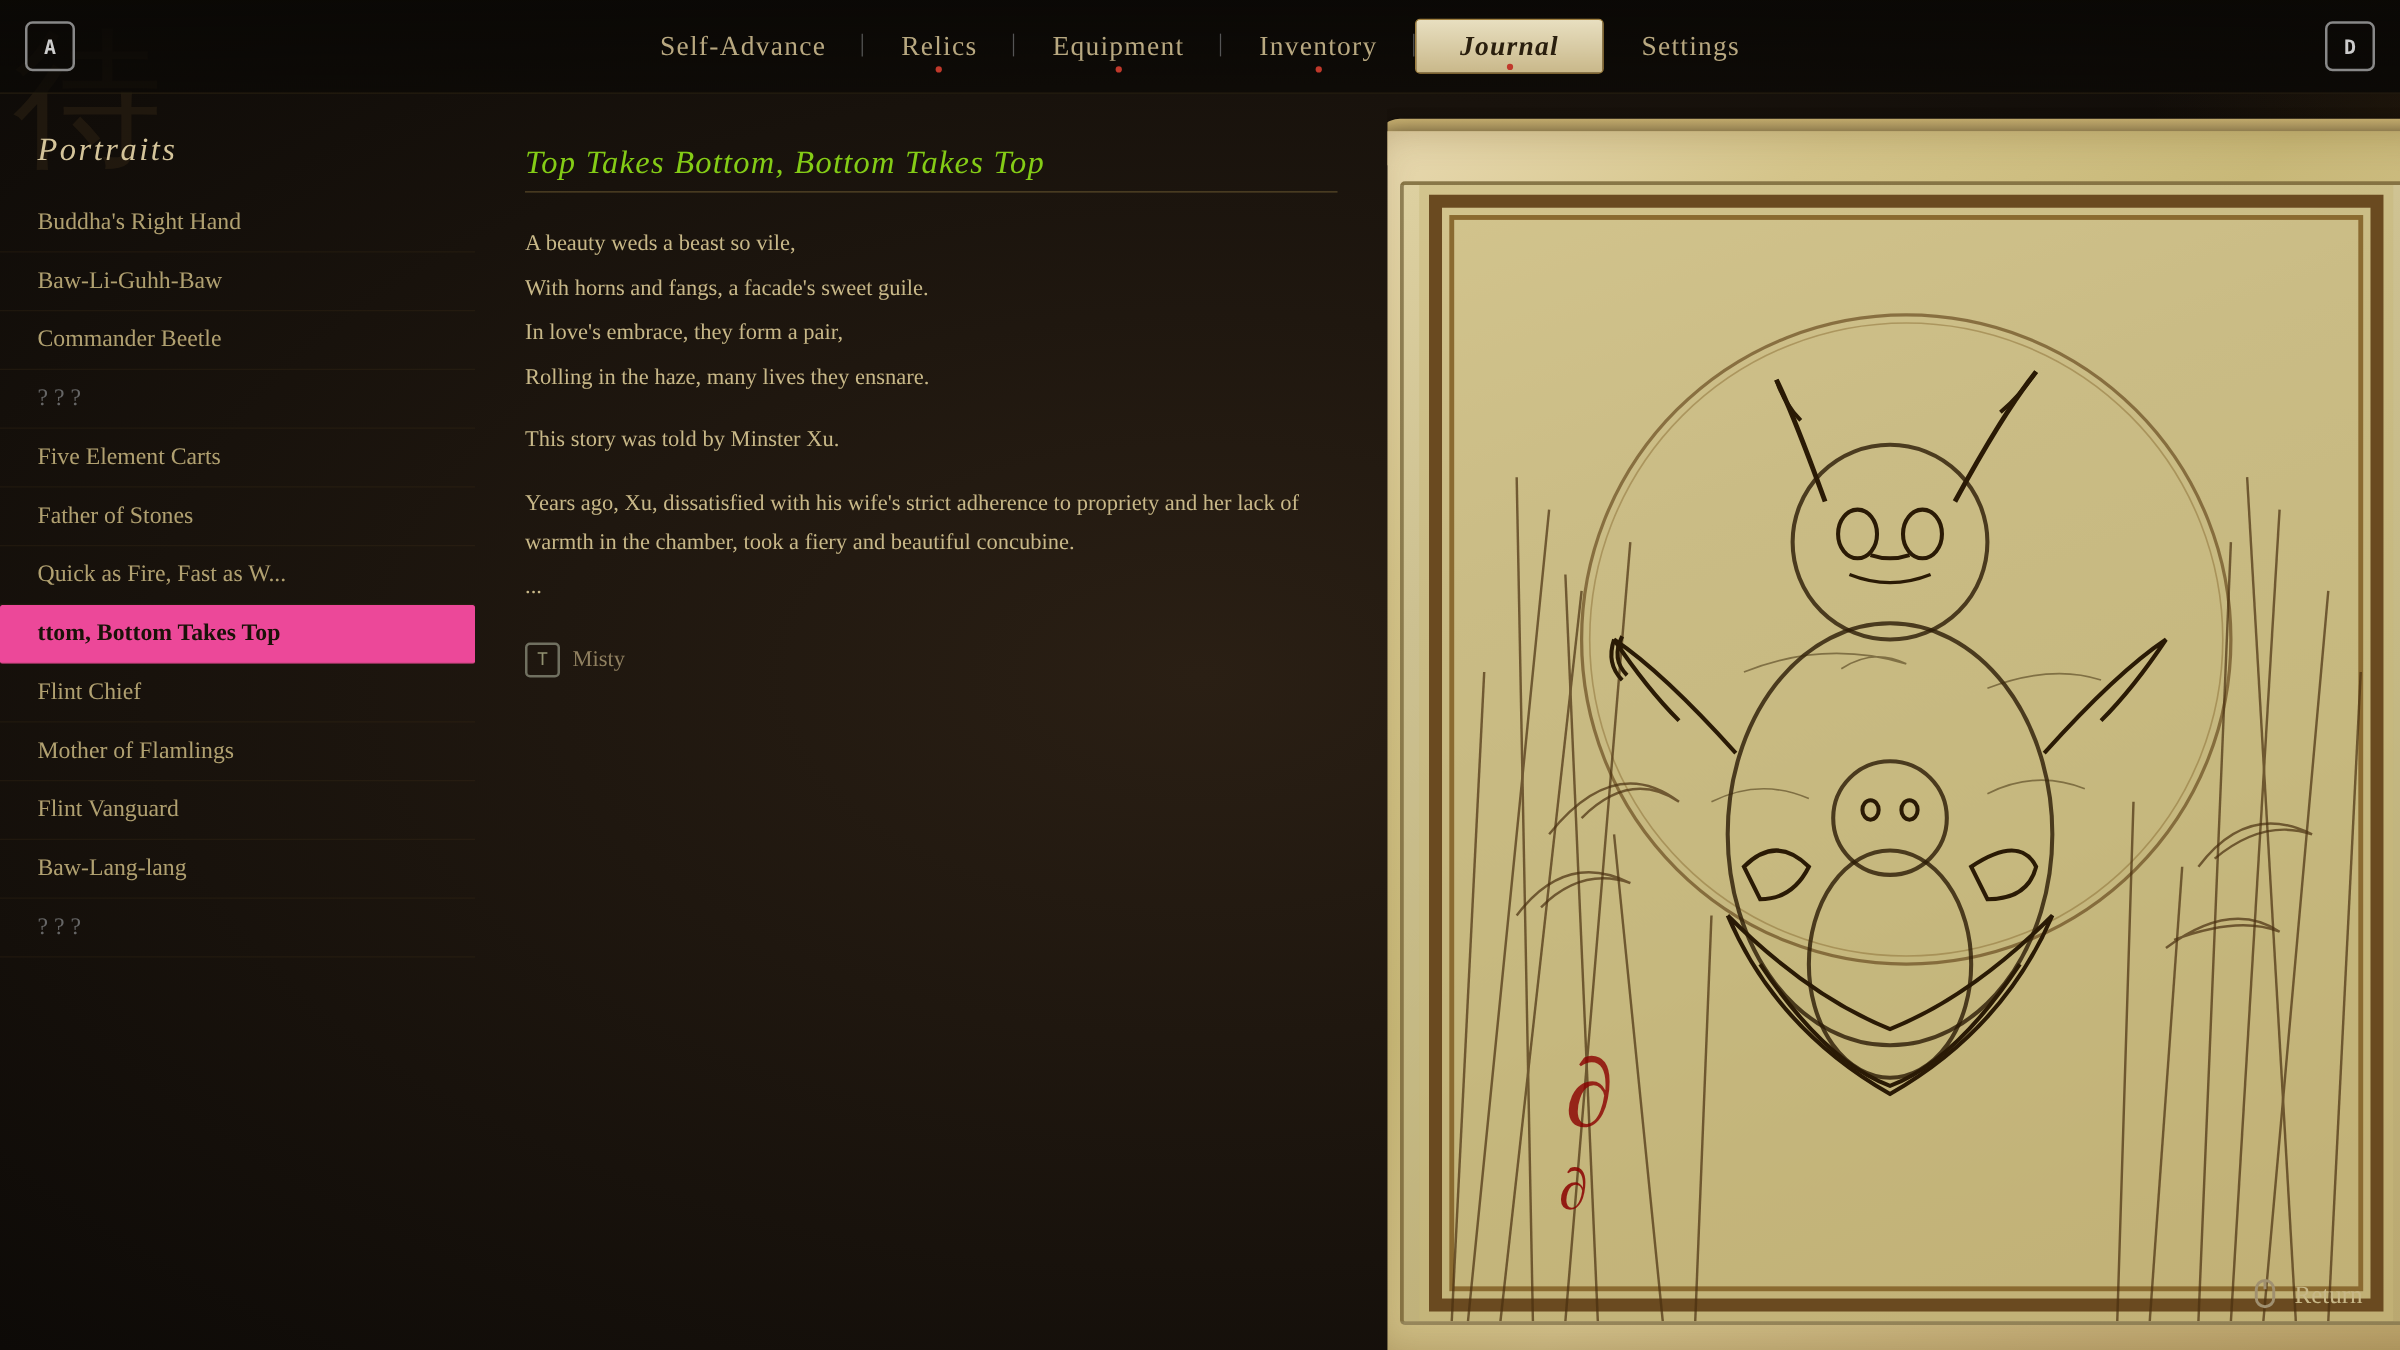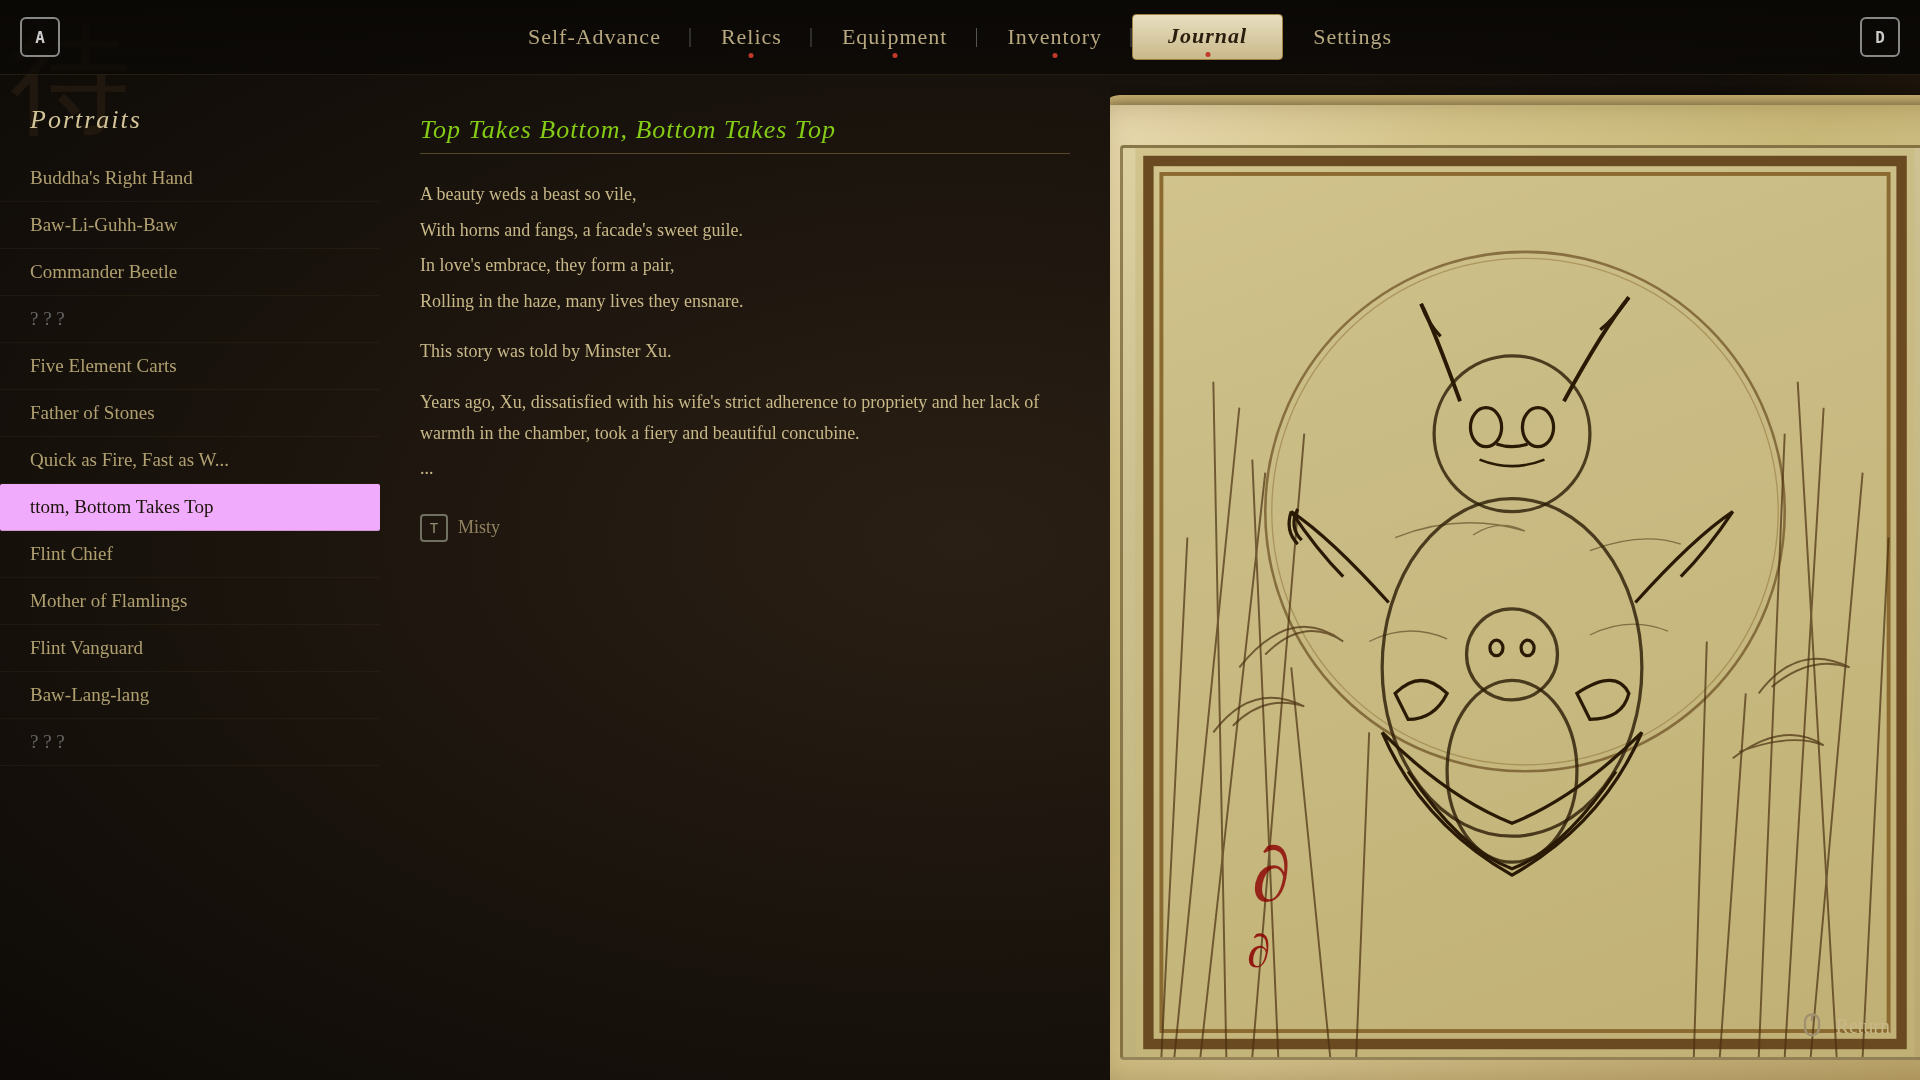--- a/index.html
+++ b/index.html
@@ -59,20 +59,21 @@
       justify-content: center;
       color: #ccc;
       font-size: 16px;
       font-weight: bold;
       font-family: monospace;
       flex-shrink: 0;
     }
 
     .nav-items {
       display: flex;
+      align-items: center;
       flex: 1;
       justify-content: center;
       gap: 0;
     }
 
     .nav-item {
       padding: 10px 30px;
       font-size: 22px;
       color: #b8a880;
       cursor: pointer;
@@ -148,23 +149,23 @@
     .list-item {
       padding: 12px 30px;
       font-size: 19px;
       color: #b0a070;
       cursor: pointer;
       border-bottom: 1px solid rgba(80,60,30,0.2);
       transition: background 0.2s;
     }
 
     .list-item.active {
-      background: #f0abfc;
+      background: #ec4899;
       color: #1a1208;
-      font-weight: normal;
+      font-weight: bold;
       border-radius: 2px;
     }
 
     .list-item.unknown {
       color: #666;
     }
 
     
     .center-panel {
       flex: 1;
@@ -279,21 +280,21 @@
       bottom: 80px;
       left: 120px;
       width: 50px;
       height: 50px;
       z-index: 2;
     }
 
     
     .return-btn {
       position: absolute;
-      bottom: 40px;
+      bottom: 30px;
       right: 30px;
       display: flex;
       align-items: center;
       gap: 10px;
       color: #c8b888;
       font-size: 20px;
       cursor: pointer;
       z-index: 20;
     }
 

